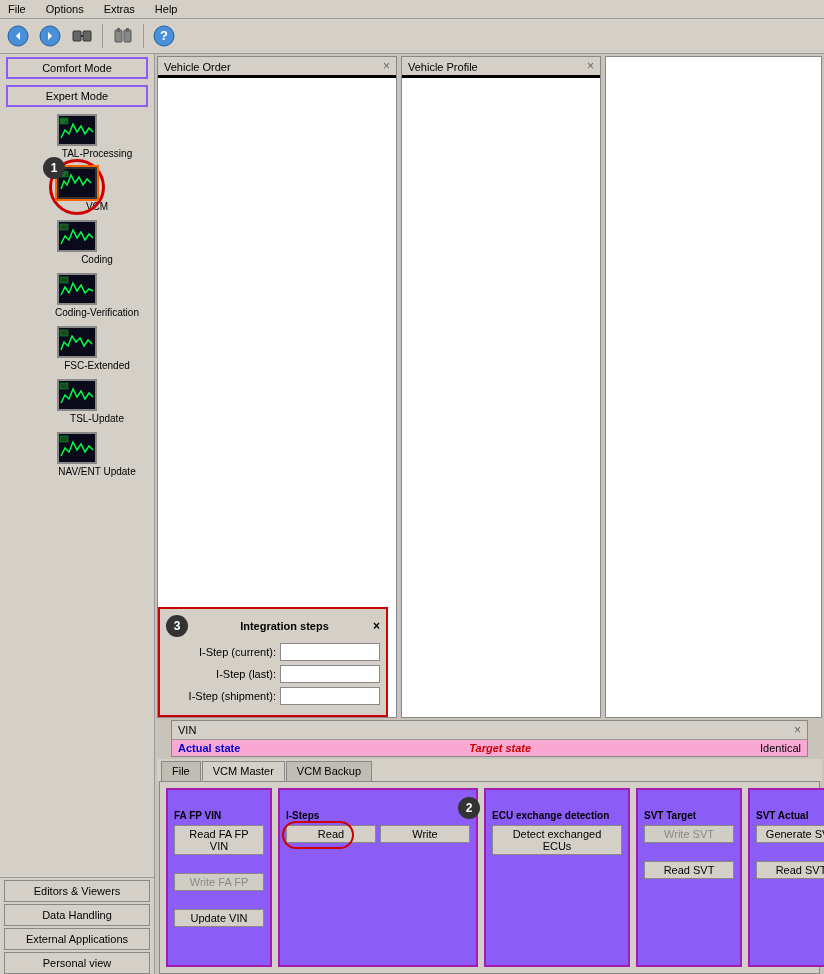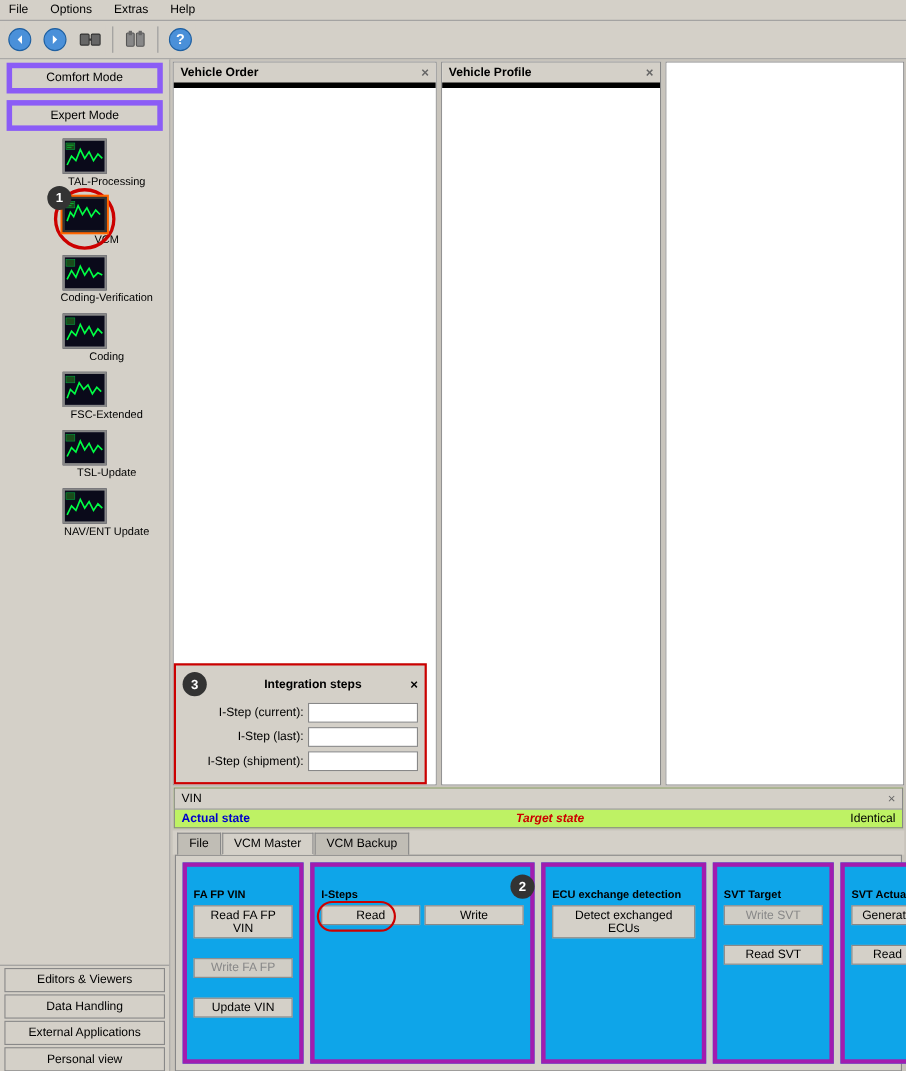--- a/index.html
+++ b/index.html
@@ -12,41 +12,41 @@
     
     .toolbar { background: #d4d0c8; padding: 3px 4px; display: flex; gap: 4px; align-items: center; border-bottom: 1px solid #999; }
     .toolbar-btn { width: 28px; height: 28px; background: #d4d0c8; border: 1px solid transparent; cursor: pointer; display: flex; align-items: center; justify-content: center; font-size: 16px; }
     .toolbar-sep { width: 1px; height: 24px; background: #999; margin: 0 2px; }
     
     
     .main-container { display: flex; height: calc(974px - 52px); }
     
     
     .sidebar { width: 155px; background: #d4d0c8; border-right: 1px solid #999; display: flex; flex-direction: column; overflow-y: auto; }
-    .sidebar-mode-btn { margin: 3px 6px; padding: 3px 8px; background: #d4d0c8; border: 5px solid #8b5cf6; cursor: pointer; text-align: center; font-size: 11px; }
+    .sidebar-mode-btn { margin: 3px 6px; padding: 3px 8px; background: #d4d0c8; border: 2px solid #8b5cf6; cursor: pointer; text-align: center; font-size: 11px; }
     .sidebar-item { display: flex; flex-direction: column; align-items: center; padding: 4px 2px; cursor: pointer; position: relative; }
     .sidebar-icon { width: 40px; height: 32px; background: #1a1a2e; border: 2px solid #888; display: flex; align-items: center; justify-content: center; position: relative; overflow: hidden; }
     .sidebar-icon.selected { border: 2px solid #333; box-shadow: 0 0 0 2px #ff6600; }
     .sidebar-icon svg { width: 36px; height: 28px; }
     .sidebar-label { font-size: 10px; text-align: center; margin-top: 2px; color: #000; margin-left: 40px; }
     
     
     .sidebar-bottom { margin-top: auto; border-top: 1px solid #999; }
     .sidebar-bottom-btn { margin: 2px 4px; padding: 4px 6px; background: #d4d0c8; border: 1px solid #888; cursor: pointer; text-align: center; font-size: 11px; display: block; width: calc(100% - 8px); }
     
     
     .content-area { flex: 1; display: flex; flex-direction: column; background: #c8c4bc; overflow: hidden; }
     
     
     .top-panels { display: flex; height: 690px; }
     .panel { background: #fff; border: 1px solid #888; margin: 2px; flex: 1; display: flex; flex-direction: column; min-width: 0; }
     .panel.vehicle-order { flex: 0 0 240px; }
     .panel.vehicle-profile { flex: 0 0 200px; }
     .panel.svt { flex: 1; }
-    .panel-header { background: #d4d0c8; padding: 2px 6px; display: flex; justify-content: space-between; align-items: center; border-bottom: 5px solid #000000; font-size: 11px; font-weight: bold; }
+    .panel-header { background: #d4d0c8; padding: 2px 6px; display: flex; justify-content: space-between; align-items: flex-end; border-bottom: 3px solid #000000; font-size: 11px; }
     .panel-close { cursor: pointer; font-size: 12px; color: #666; }
     .panel-content { flex: 1; background: #fff; position: relative; }
     
     
     .integration-steps-box { position: absolute; left: 0; bottom: 30px; background: #d4d0c8; border: 2px solid #cc0000; padding: 6px; z-index: 10; width: 235px; }
     .integration-steps-header { display: flex; justify-content: space-between; align-items: center; margin-bottom: 6px; font-size: 11px; font-weight: bold; }
     .integration-steps-close { cursor: pointer; font-size: 12px; }
     .integration-row { display: flex; align-items: center; margin-bottom: 4px; gap: 4px; }
     .integration-label { font-size: 11px; width: 110px; text-align: right; }
     .integration-input { width: 100px; height: 18px; border: 1px solid #888; background: white; }
@@ -57,21 +57,21 @@
     
     .tab-bar { display: flex; background: #d4d0c8; padding: 2px 4px 0; gap: 1px; }
     .tab { padding: 3px 10px; background: #c0bdb5; border: 1px solid #888; border-bottom: none; cursor: pointer; font-size: 11px; }
     .tab.active { background: #d4d0c8; border-bottom: 1px solid #d4d0c8; z-index: 1; }
     
     
     .tab-content { background: #d4d0c8; border: 1px solid #888; margin: 0 2px 2px; padding: 6px; }
     
     
     .groups-row { display: flex; gap: 6px; }
-    .group-box { border: 4px solid #a21caf; padding: 20px 6px; background: #0ea5e9; }
+    .group-box { border: 2px solid #a21caf; padding: 20px 6px; background: #8b5cf6; }
     .group-title { font-size: 10px; font-weight: bold; margin-bottom: 4px; }
     .group-btn { display: block; width: 100%; margin-bottom: 18px; padding: 2px 8px; background: #d4d0c8; border: 1px solid #888; cursor: pointer; font-size: 11px; text-align: center; min-width: 90px; }
     .group-btn:disabled, .group-btn.disabled { color: #888; background: #d0cdc5; cursor: default; }
     
     
     .badge { width: 24px; height: 24px; background: #333; color: white; border-radius: 50%; display: inline-flex; align-items: center; justify-content: center; font-size: 13px; font-weight: bold; position: absolute; z-index: 20; }
 
     
     .vcm-highlight { position: absolute; width: 56px; height: 56px; border: 3px solid #cc0000; border-radius: 50%; top: -8px; left: -8px; pointer-events: none; }
 
@@ -167,36 +167,36 @@
           </svg>
         </div>
       </div>
       <span class="sidebar-label">VCM</span>
     </div>
 
     <div class="sidebar-item">
       <div class="sidebar-icon">
         <svg width="36" height="28" viewBox="0 0 36 28">
           <rect width="36" height="28" fill="#0a0a1a"></rect>
+          <polyline points="2,22 6,14 10,18 14,8 18,16 22,10 26,18 30,12 34,16" fill="none" stroke="#00ff44" stroke-width="1.5"></polyline>
+          <rect x="1" y="2" width="8" height="6" fill="#1a4a1a" stroke="#00aa44" stroke-width="0.5"></rect>
+        </svg>
+      </div>
+      <span class="sidebar-label">Coding</span>
+    </div>
+
+    <div class="sidebar-item">
+      <div class="sidebar-icon">
+        <svg width="36" height="28" viewBox="0 0 36 28">
+          <rect width="36" height="28" fill="#0a0a1a"></rect>
           <polyline points="2,20 6,12 10,18 14,8 18,16 22,10 26,18 30,14 34,16" fill="none" stroke="#00ff44" stroke-width="1.5"></polyline>
           <rect x="1" y="2" width="8" height="6" fill="#1a4a1a" stroke="#00aa44" stroke-width="0.5"></rect>
         </svg>
       </div>
       <span class="sidebar-label">Coding-Verification</span>
-    </div>
-
-    <div class="sidebar-item">
-      <div class="sidebar-icon">
-        <svg width="36" height="28" viewBox="0 0 36 28">
-          <rect width="36" height="28" fill="#0a0a1a"></rect>
-          <polyline points="2,22 6,14 10,18 14,8 18,16 22,10 26,18 30,12 34,16" fill="none" stroke="#00ff44" stroke-width="1.5"></polyline>
-          <rect x="1" y="2" width="8" height="6" fill="#1a4a1a" stroke="#00aa44" stroke-width="0.5"></rect>
-        </svg>
-      </div>
-      <span class="sidebar-label">Coding</span>
     </div>
 
     <div class="sidebar-item">
       <div class="sidebar-icon">
         <svg width="36" height="28" viewBox="0 0 36 28">
           <rect width="36" height="28" fill="#0a0a1a"></rect>
           <polyline points="2,22 5,14 9,18 13,8 17,14 21,10 25,18 29,12 33,16" fill="none" stroke="#00ff44" stroke-width="1.5"></polyline>
           <rect x="1" y="2" width="8" height="6" fill="#1a4a1a" stroke="#00aa44" stroke-width="0.5"></rect>
         </svg>
       </div>
@@ -276,21 +276,21 @@
         </div>
         <div class="panel-content"></div>
       </div>
 
       <div class="panel svt">
         <div class="panel-content"></div>
       </div>
 
     </div>
 
-    <div style="margin: 0 3px; background: #bef264; border: 1px solid #888; display: flex; flex-direction: column;">
+    <div style="margin: 0 16px; background: #f9a8d4; border: 1px solid #888; display: flex; flex-direction: column;">
       <div class="vin-panel-header">
         <span>VIN</span>
         <span class="panel-close">×</span>
       </div>
       <div style="padding: 2px 6px; font-size: 11px; display: flex; gap: 12px; justify-content: space-between;">
         <span class="actual-state">Actual state</span>
         <span class="target-state">Target state</span>
         <span>Identical</span>
       </div>
     </div>

